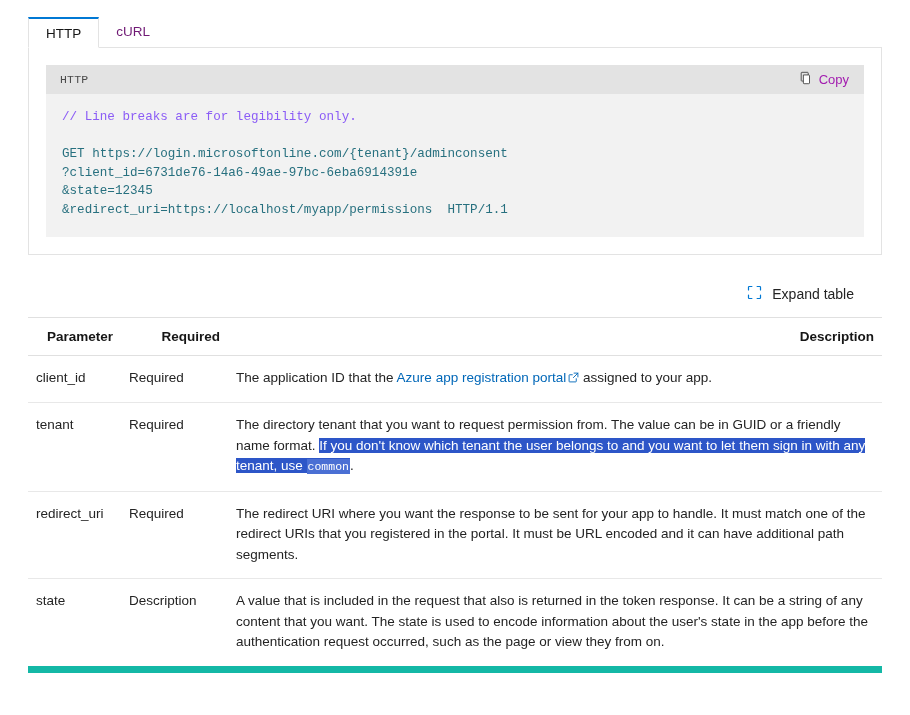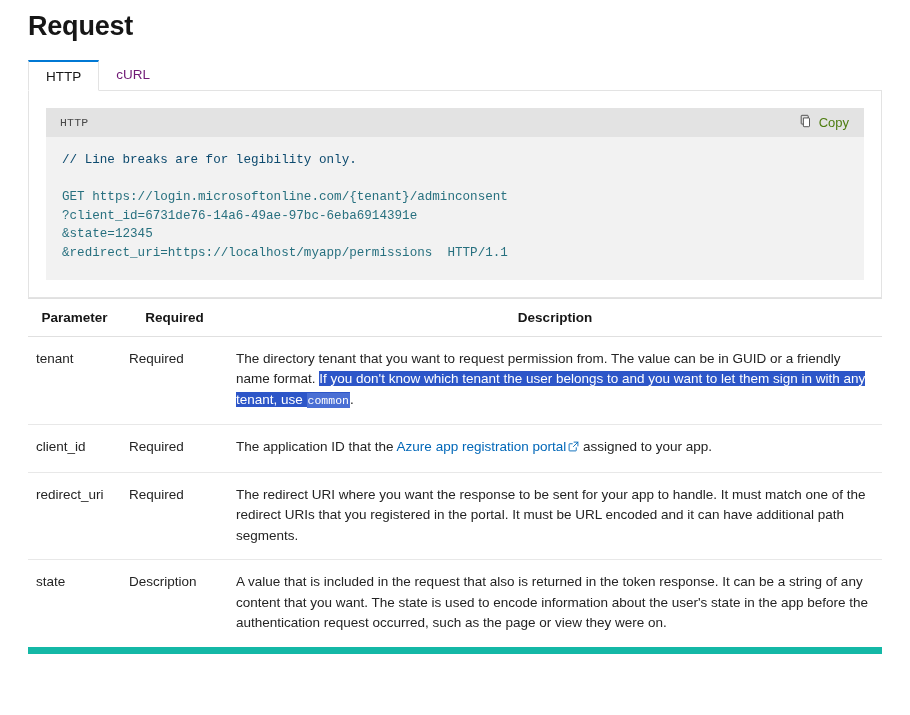--- a/index.html
+++ b/index.html
@@ -107,34 +107,34 @@
   .copy-button {
     display: flex;
     align-items: center;
     gap: 6px;
     background: transparent;
     border: none;
     cursor: pointer;
     padding: 2px 3px;
     font-family: "Liberation Sans", sans-serif;
     font-size: 13px;
-    color: #4d7c0f;
+    color: #a21caf;
   }
   .copy-icon { display: block; }
 
   .code-body {
     padding: 14px 16px 17px 16px;
     font-family: "Liberation Mono", monospace;
     font-size: 12.6px;
     line-height: 18.6px;
     color: #27707f;
     white-space: pre;
     overflow: hidden;
   }
-  .code-comment { color: #0c4a6e; }
+  .code-comment { color: #8b5cf6; }
 
   
   .expand-row {
     display: flex;
     justify-content: flex-end;
     margin-top: 28px;
     margin-bottom: 12px;
     padding-right: 26px;
   }
   .expand-button {
@@ -151,21 +151,21 @@
   }
 
   
   table.param-table {
     border-collapse: collapse;
     width: 854px;
     table-layout: fixed;
     font-size: 13.5px;
   }
   table.param-table th {
-    text-align: center;
+    text-align: right;
     font-weight: 700;
     font-size: 13.5px;
     color: #161616;
     padding: 11px 8px 11px 8px;
     border-bottom: 1px solid #e0e0e0;
     vertical-align: top;
     margin-left: 6px;
   }
   table.param-table td {
     padding: 12px 8px 13px 8px;
@@ -211,21 +211,20 @@
     background: #4a6fd4;
     color: #ffffff;
     padding: 1px 1px;
   }
 </style>
 </head>
 <body>
 
 <div class="page">
 
-  <h1 class="page-title">Request</h1>
 
   <div class="tabs-wrap">
 
     <div class="tablist" role="tablist">
       <button class="tab active" role="tab">HTTP</button>
       <button class="tab" role="tab">cURL</button>
     </div>
 
     <div class="tabpanel" role="tabpanel">
 
@@ -249,62 +248,75 @@
 
 <span>GET https://login.microsoftonline.com/{tenant}/adminconsent
 ?client_id=6731de76-14a6-49ae-97bc-6eba6914391e
 &amp;state=12345
 &amp;redirect_uri=https://localhost/myapp/permissions  HTTP/1.1</span></div>
 
       </div>
     </div>
   </div>
 
+  <div class="expand-row">
+    <button class="expand-button">
+      <span>
+        <svg width="15" height="15" viewBox="0 0 16 16" fill="none" xmlns="http://www.w3.org/2000/svg">
+          <path d="M1.6 5.2V2.3a0.7 0.7 0 0 1 0.7-0.7h2.9" stroke="#0078d4" stroke-width="1.3" stroke-linecap="round"></path>
+          <path d="M14.4 5.2V2.3a0.7 0.7 0 0 0-0.7-0.7h-2.9" stroke="#0078d4" stroke-width="1.3" stroke-linecap="round"></path>
+          <path d="M1.6 10.8v2.9a0.7 0.7 0 0 0 0.7 0.7h2.9" stroke="#0078d4" stroke-width="1.3" stroke-linecap="round"></path>
+          <path d="M14.4 10.8v2.9a0.7 0.7 0 0 1-0.7 0.7h-2.9" stroke="#0078d4" stroke-width="1.3" stroke-linecap="round"></path>
+        </svg>
+      </span>
+      <span>Expand table</span>
+    </button>
+  </div>
 
   <div class="table-outer">
     <table class="param-table">
       <colgroup>
         <col class="col-param">
         <col class="col-cond">
         <col class="col-desc">
       </colgroup>
       <thead>
         <tr>
           <th>Parameter</th>
           <th>Required</th>
           <th>Description</th>
         </tr>
       </thead>
       <tbody>
 
         <tr>
-          <td>tenant</td>
-          <td>Required</td>
-          <td><span>The directory tenant that you want to request permission from. The value can be in GUID or a friendly name format. </span><span class="sel"><span>If you don't know which tenant the user belongs to and you want to let them sign in with any tenant, use </span><code class="inline-code">common</code></span><span>.</span></td>
-        </tr>
-
-        <tr>
           <td>client_id</td>
           <td>Required</td>
           <td><span>The application ID that the </span><a class="doclink" href="#"><span>Azure app registration portal</span></a><span class="ext-icon"><svg width="11" height="11" viewBox="0 0 12 12" fill="none" xmlns="http://www.w3.org/2000/svg">
                   <path d="M6.6 1.2h4.2v4.2" stroke="#0067b8" stroke-width="1" stroke-linecap="round" stroke-linejoin="round"></path>
                   <path d="M10.8 1.2L5.9 6.1" stroke="#0067b8" stroke-width="1" stroke-linecap="round"></path>
                   <path d="M9 7.3v2.9a0.6 0.6 0 0 1-0.6 0.6H1.8a0.6 0.6 0 0 1-0.6-0.6V3.6a0.6 0.6 0 0 1 0.6-0.6h2.9" stroke="#0067b8" stroke-width="1" stroke-linecap="round" stroke-linejoin="round"></path>
                 </svg></span><span> assigned to your app.</span></td>
         </tr>
 
         <tr>
+          <td>tenant</td>
+          <td>Required</td>
+          <td><span>The directory tenant that you want to request permission from. The value can be in GUID or a friendly name format. </span><span class="sel"><span>If you don't know which tenant the user belongs to and you want to let them sign in with any tenant, use </span><code class="inline-code">common</code></span><span>.</span></td>
+        </tr>
+
+        <tr>
           <td>redirect_uri</td>
           <td>Required</td>
           <td>The redirect URI where you want the response to be sent for your app to handle. It must match one of the redirect URIs that you registered in the portal. It must be URL encoded and it can have additional path segments.</td>
         </tr>
 
         <tr>
           <td>state</td>
           <td>Description</td>
-          <td>A value that is included in the request that also is returned in the token response. It can be a string of any content that you want. The state is used to encode information about the user's state in the app before the authentication request occurred, such as the page or view they were on.</td>
+          <td>A value that is included in the request that also is returned in the token response. It can be a string of any content that you want. The state is used to encode information about the user's state in the app before the authentication request occurred, such as the page or view they from on.</td>
         </tr>
 
       </tbody>
     </table>
   </div>
 
 </div>
 
 </body></html>

